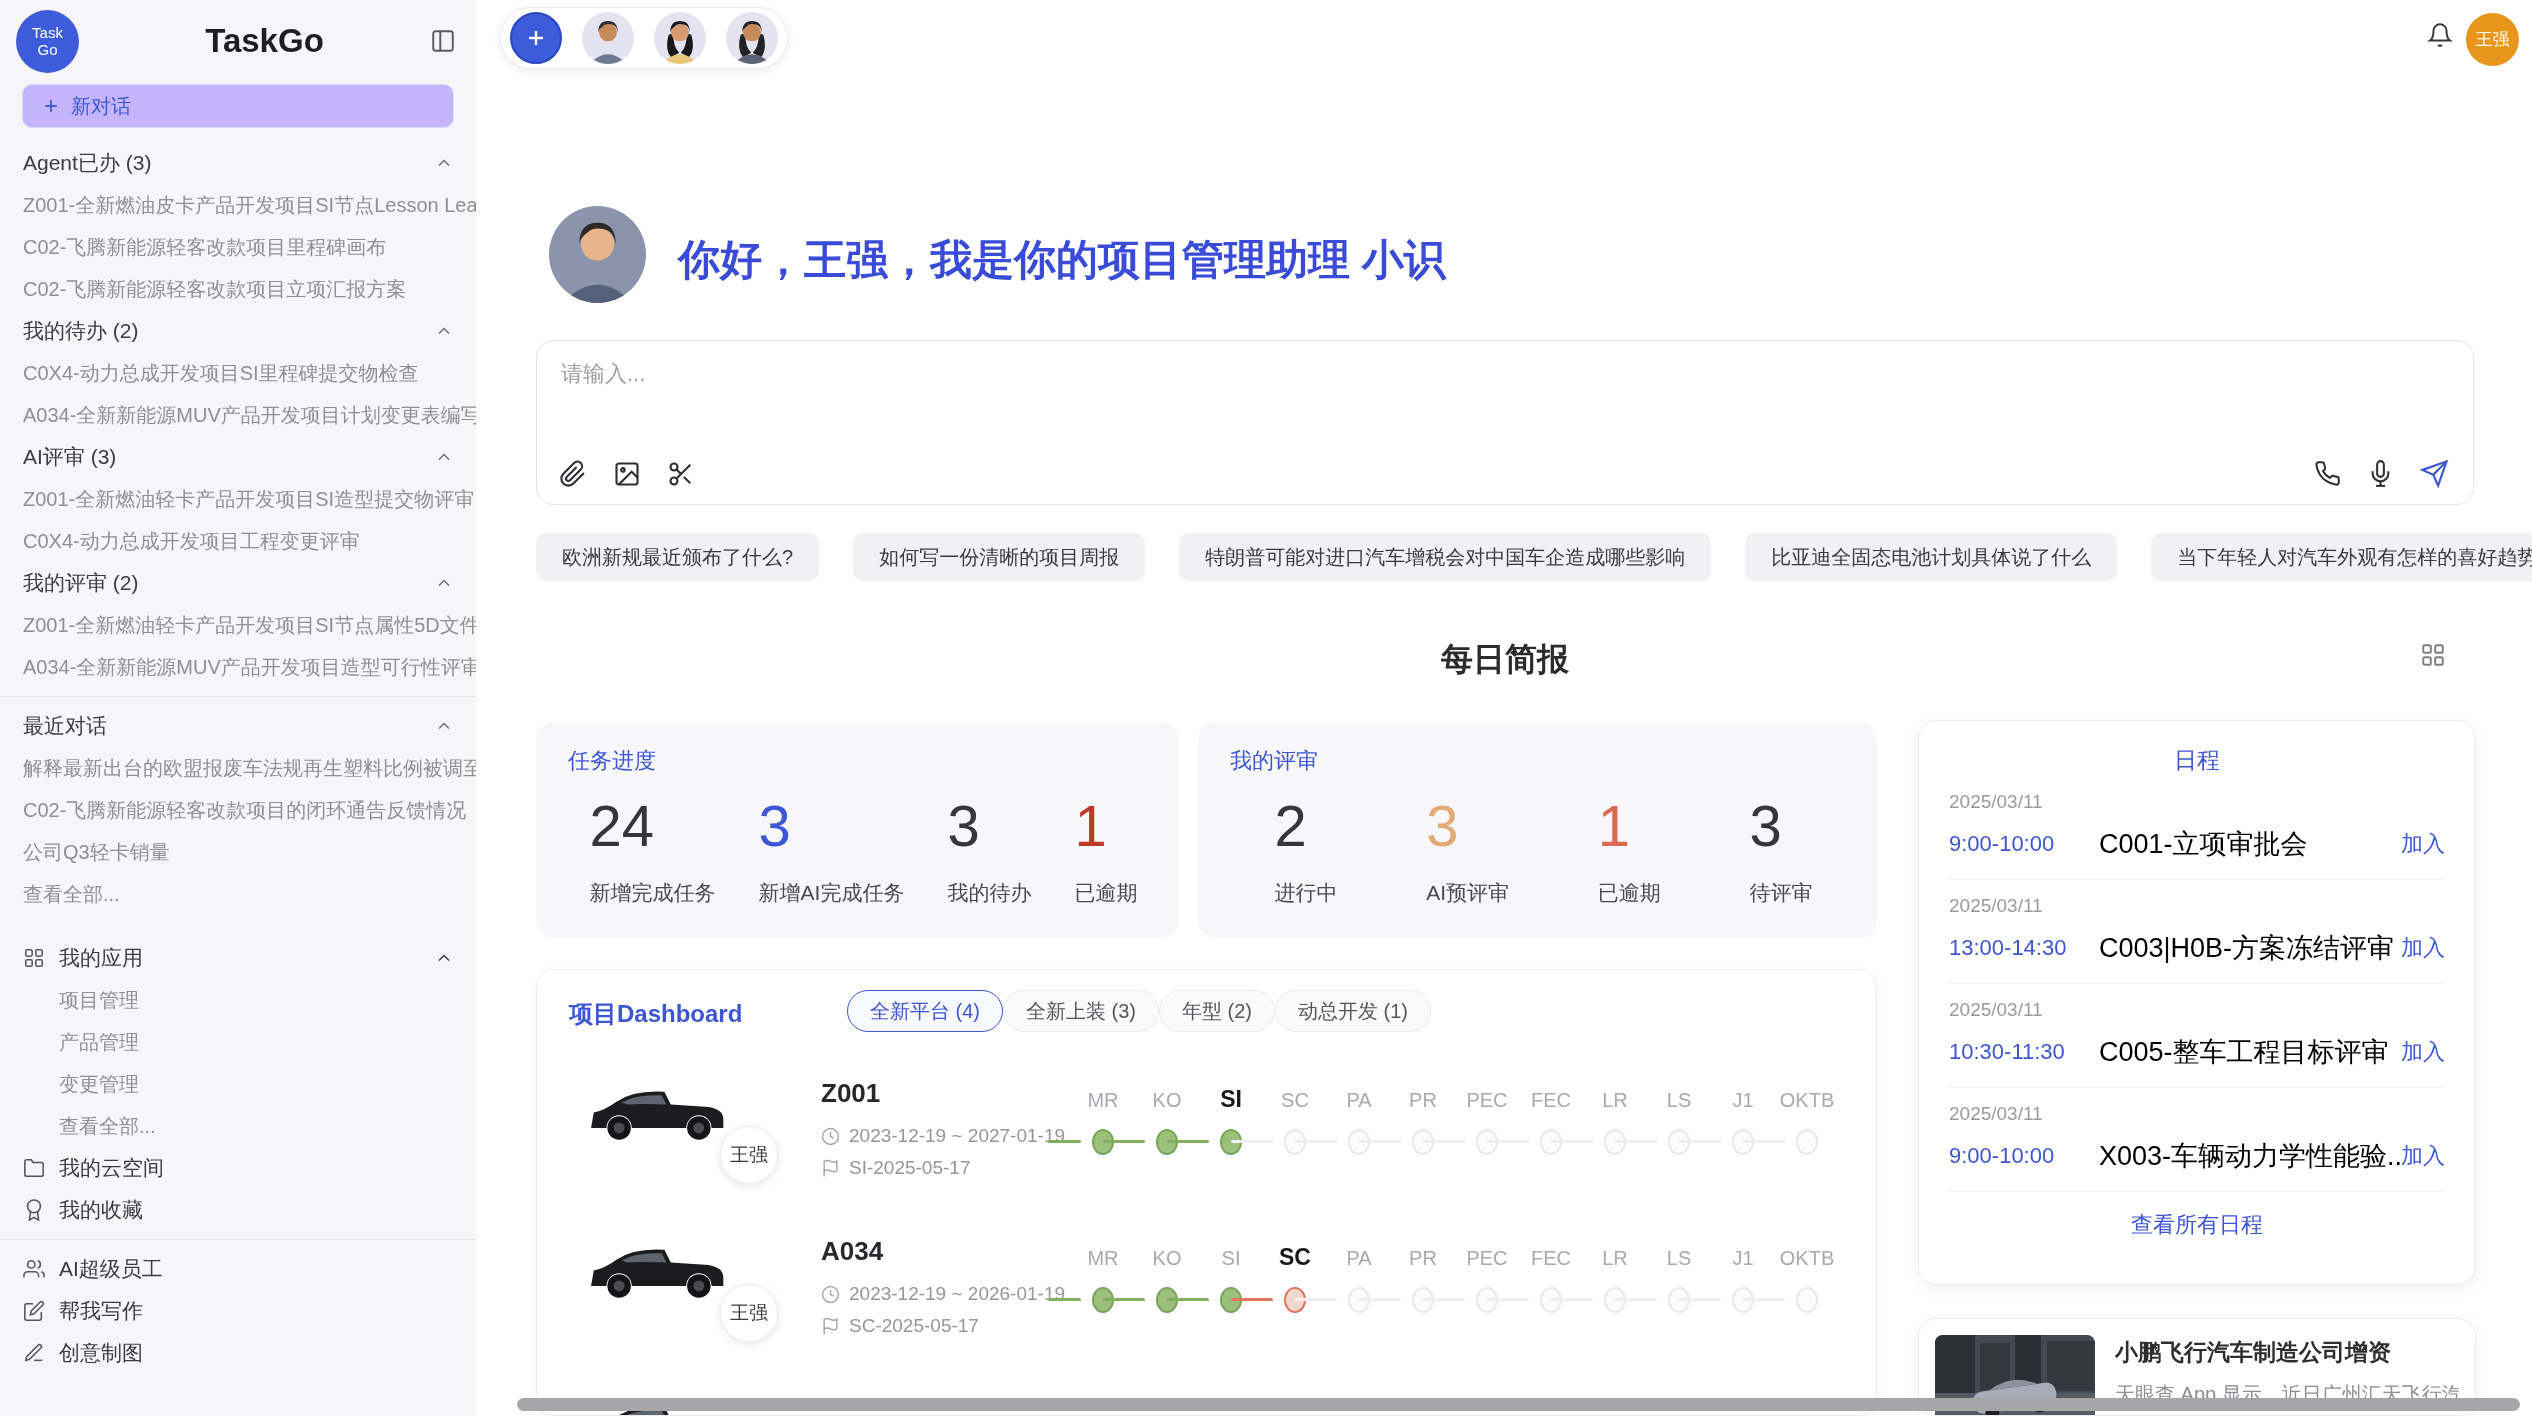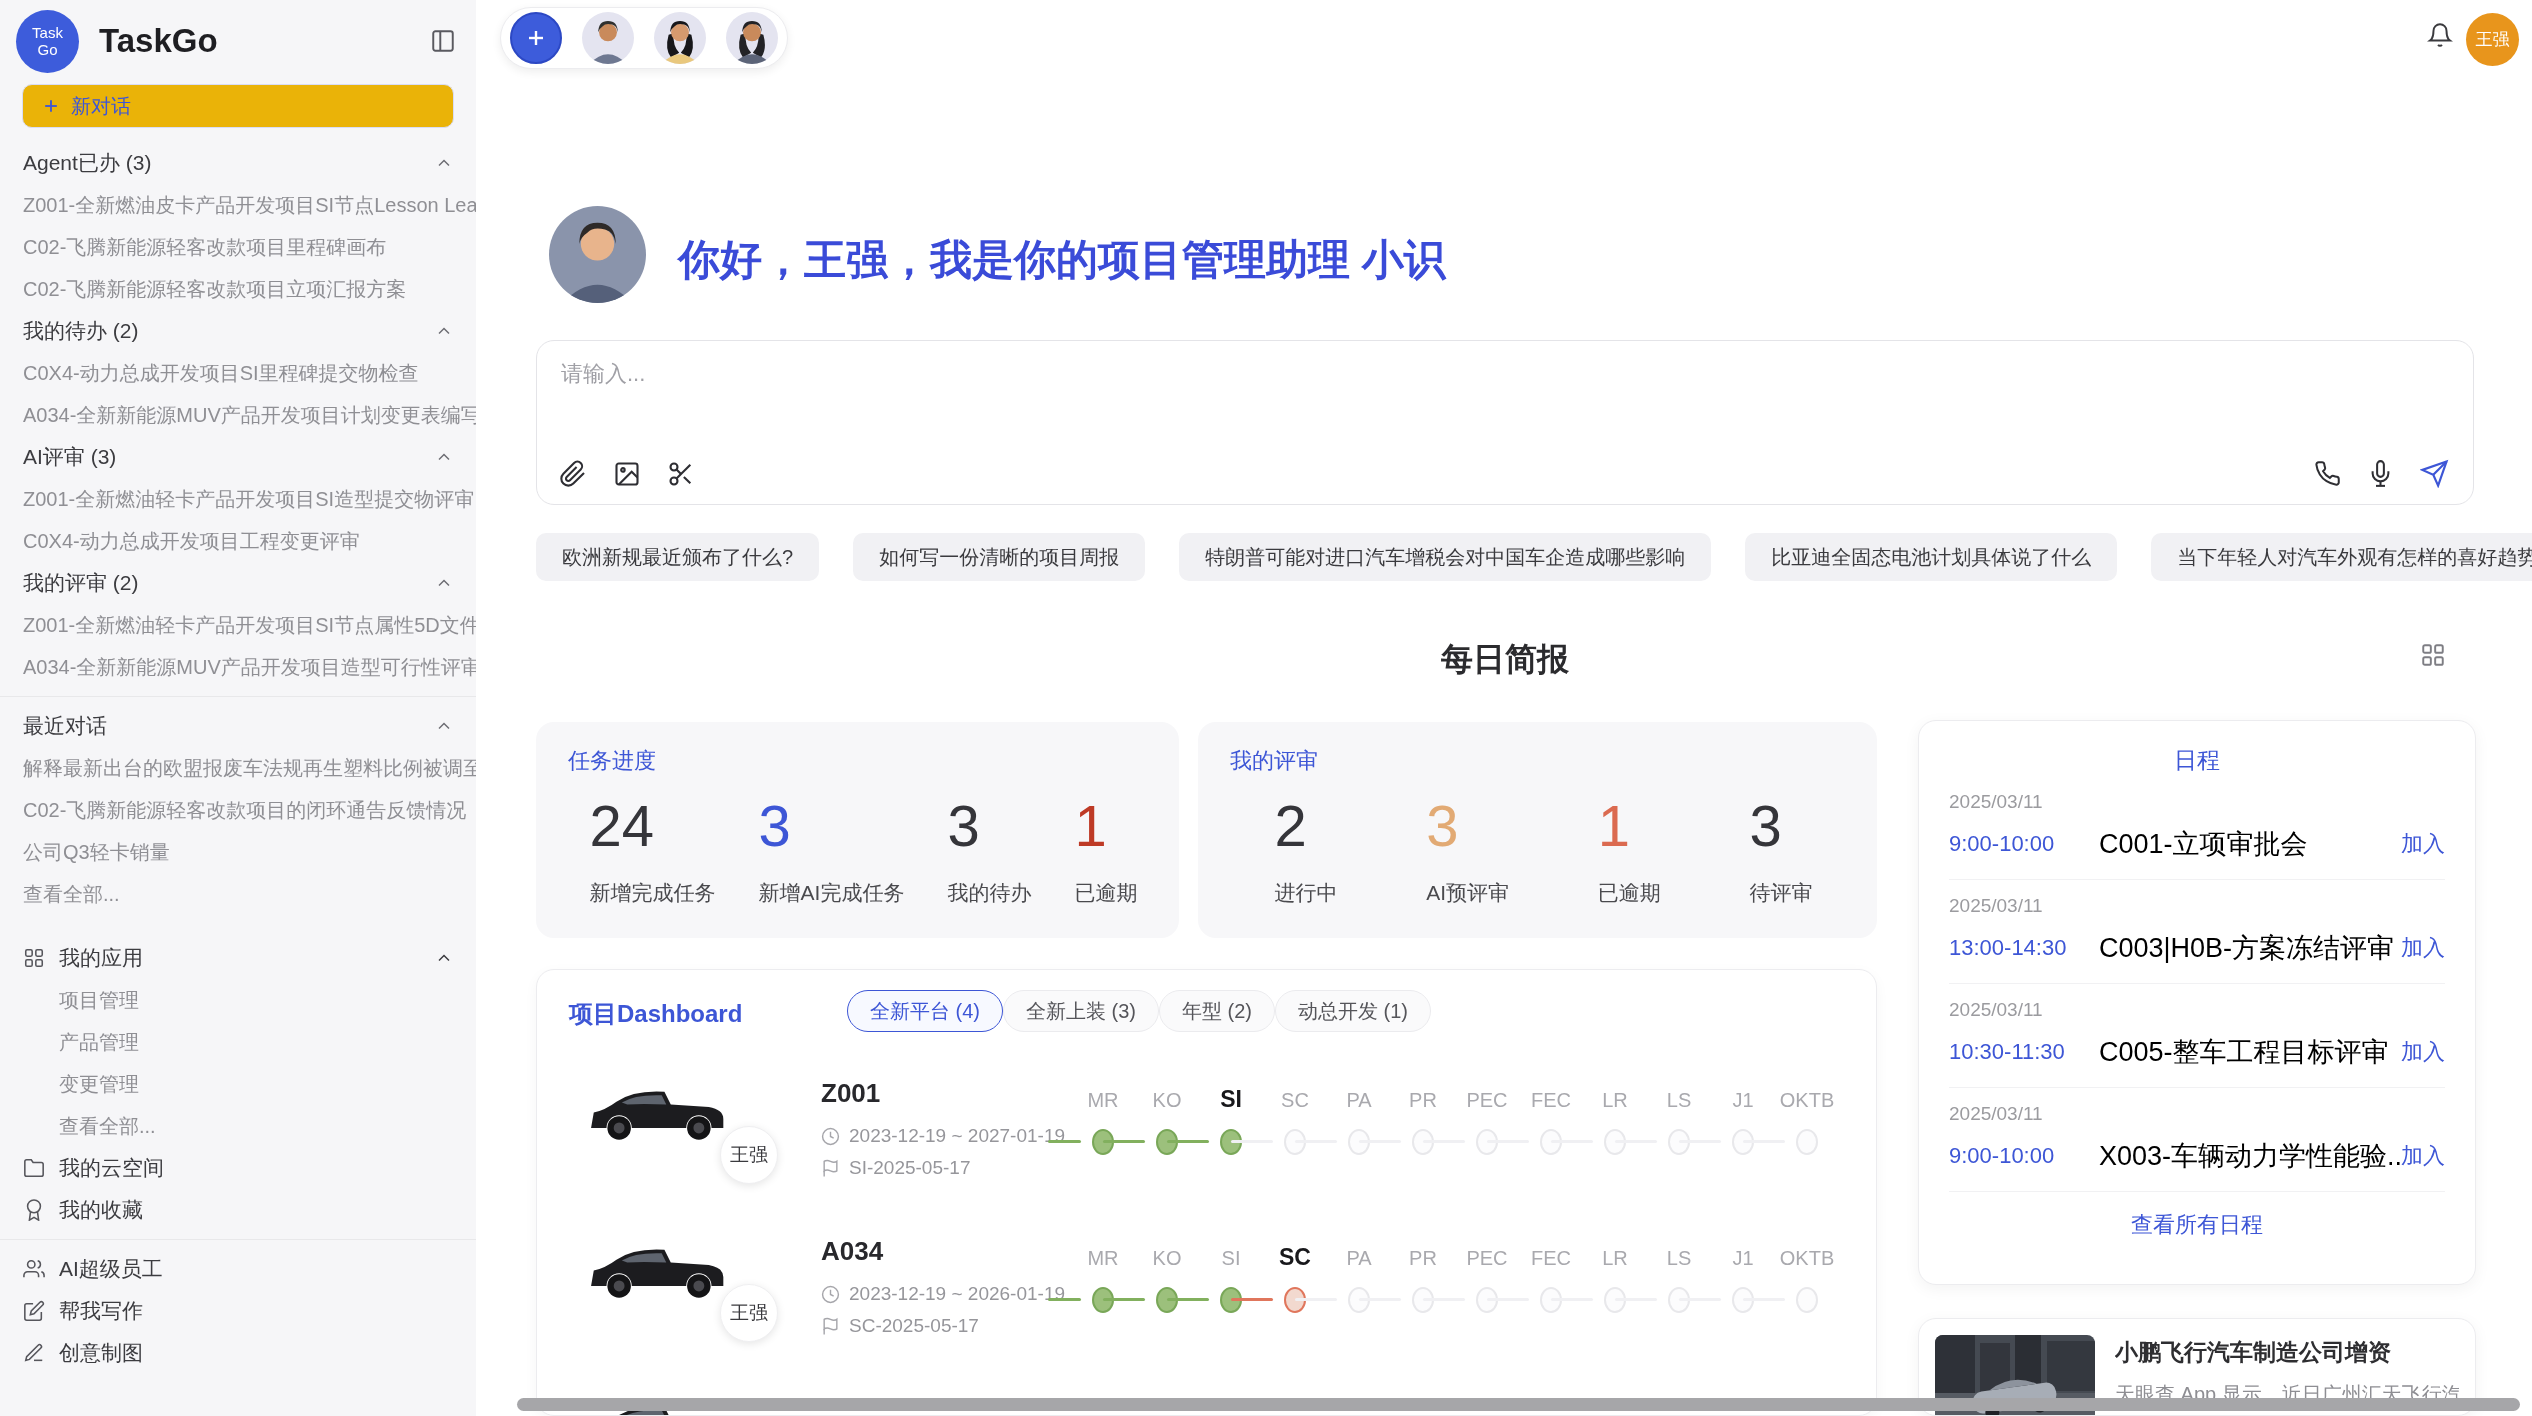--- a/index.html
+++ b/index.html
@@ -2,27 +2,27 @@
 <html><head>
 <meta charset="utf-8">
 <style>
   * { margin:0; padding:0; box-sizing:border-box; }
   html,body { width:2532px; height:1416px; overflow:hidden; }
   body { font-family:"Liberation Sans","DejaVu Sans",sans-serif; background:#fff; color:#2c2c30; }
   .app { position:relative; width:2532px; height:1416px; overflow:hidden; background:#fff; }
 
   
   .sidebar { position:absolute; left:0; top:0; width:476px; height:1416px; background:#F6F6F8; overflow:hidden; padding:0 0 0 0; }
-  .logo-row { display:flex; align-items:center; height:70px; padding:0 20px 0 16px; margin-top:6px; }
+  .logo-row { display:flex; align-items:center; height:70px; padding:0 20px 0 16px; margin-top:6px;text-align:center; }
   .logo { width:63px; height:63px; border-radius:50%; background:#3D5CDB; color:#fff; display:flex; flex-direction:column; align-items:center; justify-content:center; font-size:15px; line-height:1.15; font-weight:500; flex:0 0 auto;}
   .app-title { font-size:33px; font-weight:700; color:#1E1E22; margin-left:20px; flex:1; }
   .icon { display:inline-flex; align-items:center; justify-content:center; }
   .icon svg { display:block; }
   .panel-ic { color:#5A5A60; }
-  .new-chat { display:flex; align-items:center; gap:10px; margin:8px 22px 0 22px; width:432px; height:44px; background:#eab308; border:1px solid #D9DDF6; border-radius:10px; color:#3D56D6; font-size:20px; font-weight:500; padding:0 18px; cursor:pointer; }
+  .new-chat { display:flex; align-items:center; gap:10px; margin:8px 22px 0 22px; width:432px; height:44px; background:#c4b5fd; border:1px solid #D9DDF6; border-radius:10px; color:#3D56D6; font-size:20px; font-weight:500; padding:0 18px; cursor:pointer; }
   .side-scroll { padding:14px 0 0 0; }
   .sg-header { height:42px; display:flex; align-items:center; padding:0 22px 0 23px; font-size:21px; color:#3C3C40; font-weight:500; }
   .sg-header .hl { flex:1; white-space:nowrap; overflow:hidden; }
   .sg-header .chev { color:#6E6E74; }
   .sg-item { height:42px; display:flex; align-items:center; padding:0 10px 0 23px; font-size:20px; color:#8F8F94; white-space:nowrap; overflow:hidden; cursor:pointer; }
   .side-div { border:none; border-top:1px solid #E8E8EA; margin:8px 0; }
   .apps-gap { margin-top:22px; }
   .sg-iconrow { height:42px; display:flex; align-items:center; gap:14px; padding:0 22px 0 23px; font-size:21px; color:#3C3C40; cursor:pointer; }
   .sg-iconrow .hl { flex:1; }
   .sg-iconrow .ic { color:#56565C; }

